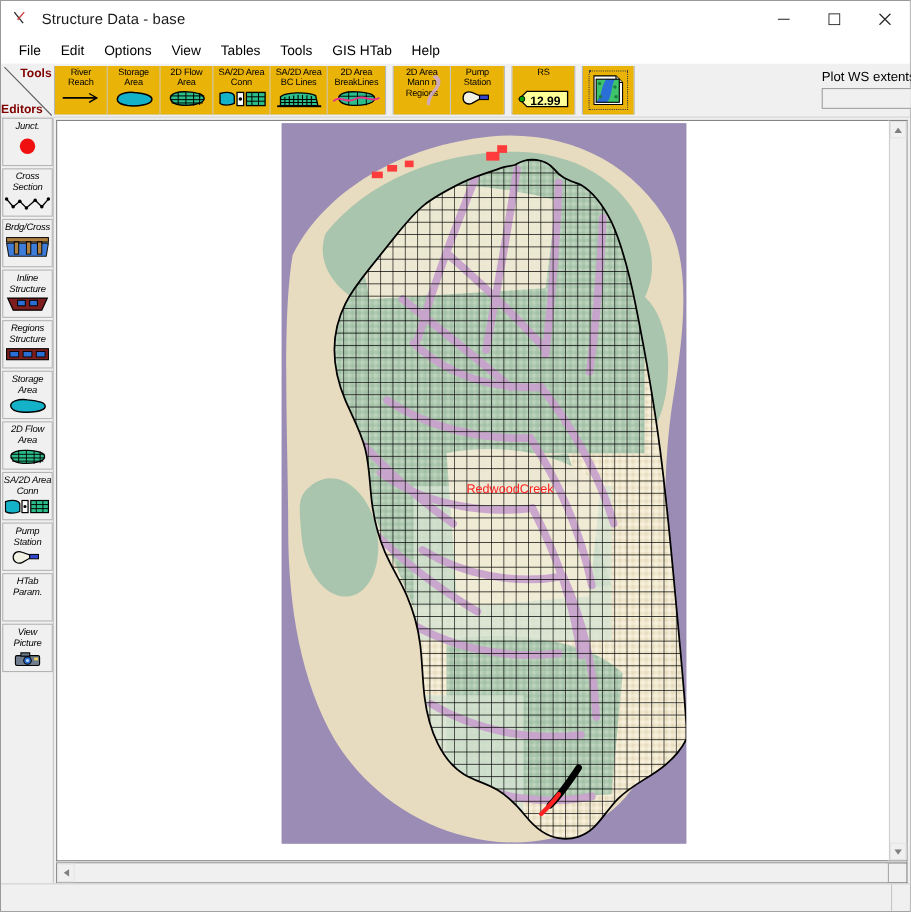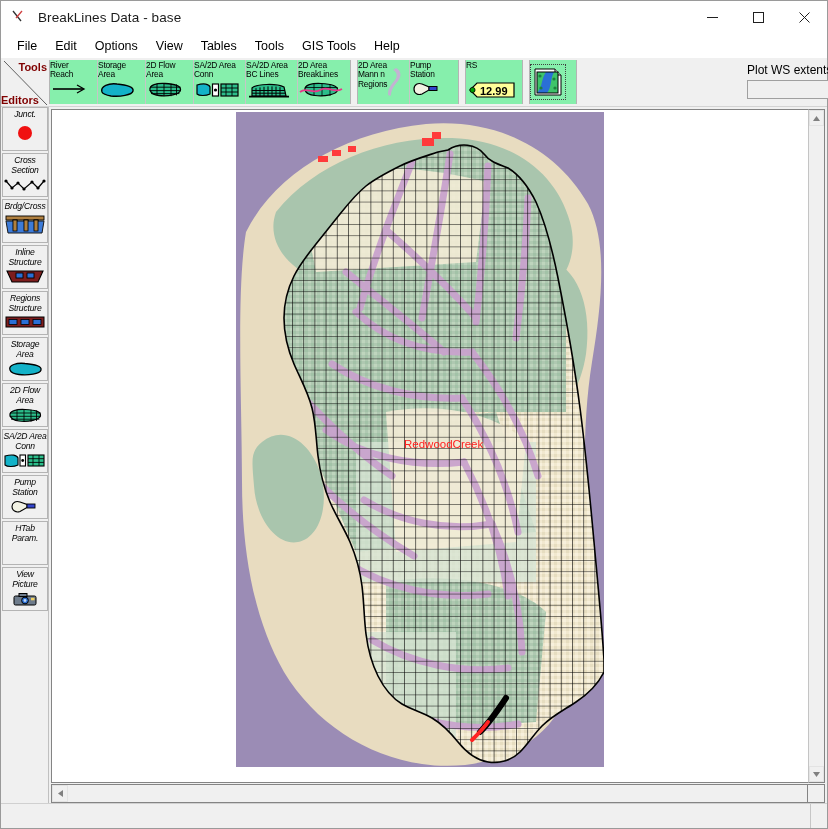--- a/index.html
+++ b/index.html
@@ -117,23 +117,23 @@
     background: #f0f0f0;
     margin: 2px 0 2px 0;
     box-sizing: border-box;
   }
   .tb-gap { width: 6px; flex: 0 0 6px; }
   .tb-btn {
     width: 48px;
     height: 44px;
     display: flex;
     flex-direction: column;
-    align-items: flex-start;
+    align-items: center;
     justify-content: flex-start;
-    background: #86efac;
+    background: #eab308;
     border-right: 1px solid #c6c6c6;
     box-sizing: border-box;
     cursor: default;
     padding-top: 1px;
     position: relative;
   }
   .tb-btn:last-child { border-right: none; }
   .tb-btn .lbl {
     font-size: 8.4px;
     line-height: 9.3px;
@@ -345,21 +345,21 @@
     width: 17px; flex:0 0 17px;
     background:#f0f0f0;
     border:1px solid #848484;
     border-left:none;
     box-sizing:border-box;
   }
 
   
   .map-box {
     position: absolute;
-    left: 184px;
+    left: 204px;
     top: 2px;
     width: 368px;
     height: 655px;
     background: #9b8cb5;
     overflow: hidden;
   }
   .map-svg { display:block; }
 
   
   .statusbar {
@@ -395,21 +395,21 @@
 
 <div id="app">
 
   <div class="titlebar">
     <div class="title-icon">
       <svg width="20" height="20" viewBox="0 0 20 20">
         <path d="M3 4 L11 14" stroke="#303030" stroke-width="1.3" fill="none"></path>
         <path d="M12 4 L6 11" stroke="#d04040" stroke-width="1.3" fill="none"></path>
       </svg>
     </div>
-    <div class="title-text">BreakLines Data - base</div>
+    <div class="title-text">Structure Data - base</div>
     <div class="win-controls">
       <div class="win-btn">
         <svg width="11" height="11" viewBox="0 0 11 11">
             <path d="M0 5.5 H11" stroke="#202020" stroke-width="1"></path>
           </svg>
       </div>
       <div class="win-btn">
         <svg width="11" height="11" viewBox="0 0 11 11">
             <rect x="0.5" y="0.5" width="10" height="10" fill="none" stroke="#202020" stroke-width="1"></rect>
           </svg>
@@ -422,21 +422,21 @@
     </div>
   </div>
 
   <div class="menubar">
     <div class="menu-item">File</div>
     <div class="menu-item">Edit</div>
     <div class="menu-item">Options</div>
     <div class="menu-item">View</div>
     <div class="menu-item">Tables</div>
     <div class="menu-item">Tools</div>
-    <div class="menu-item">GIS Tools</div>
+    <div class="menu-item">GIS HTab</div>
     <div class="menu-item">Help</div>
   </div>
 
   <div class="toolbar-row">
 
     <div class="tools-editors-label">
       <svg class="te-diag" width="48" height="48" viewBox="0 0 48 48">
         <path d="M3 3 L46 47" stroke="#606060" stroke-width="1" fill="none"></path>
       </svg>
       <div class="te-tools">Tools</div>

